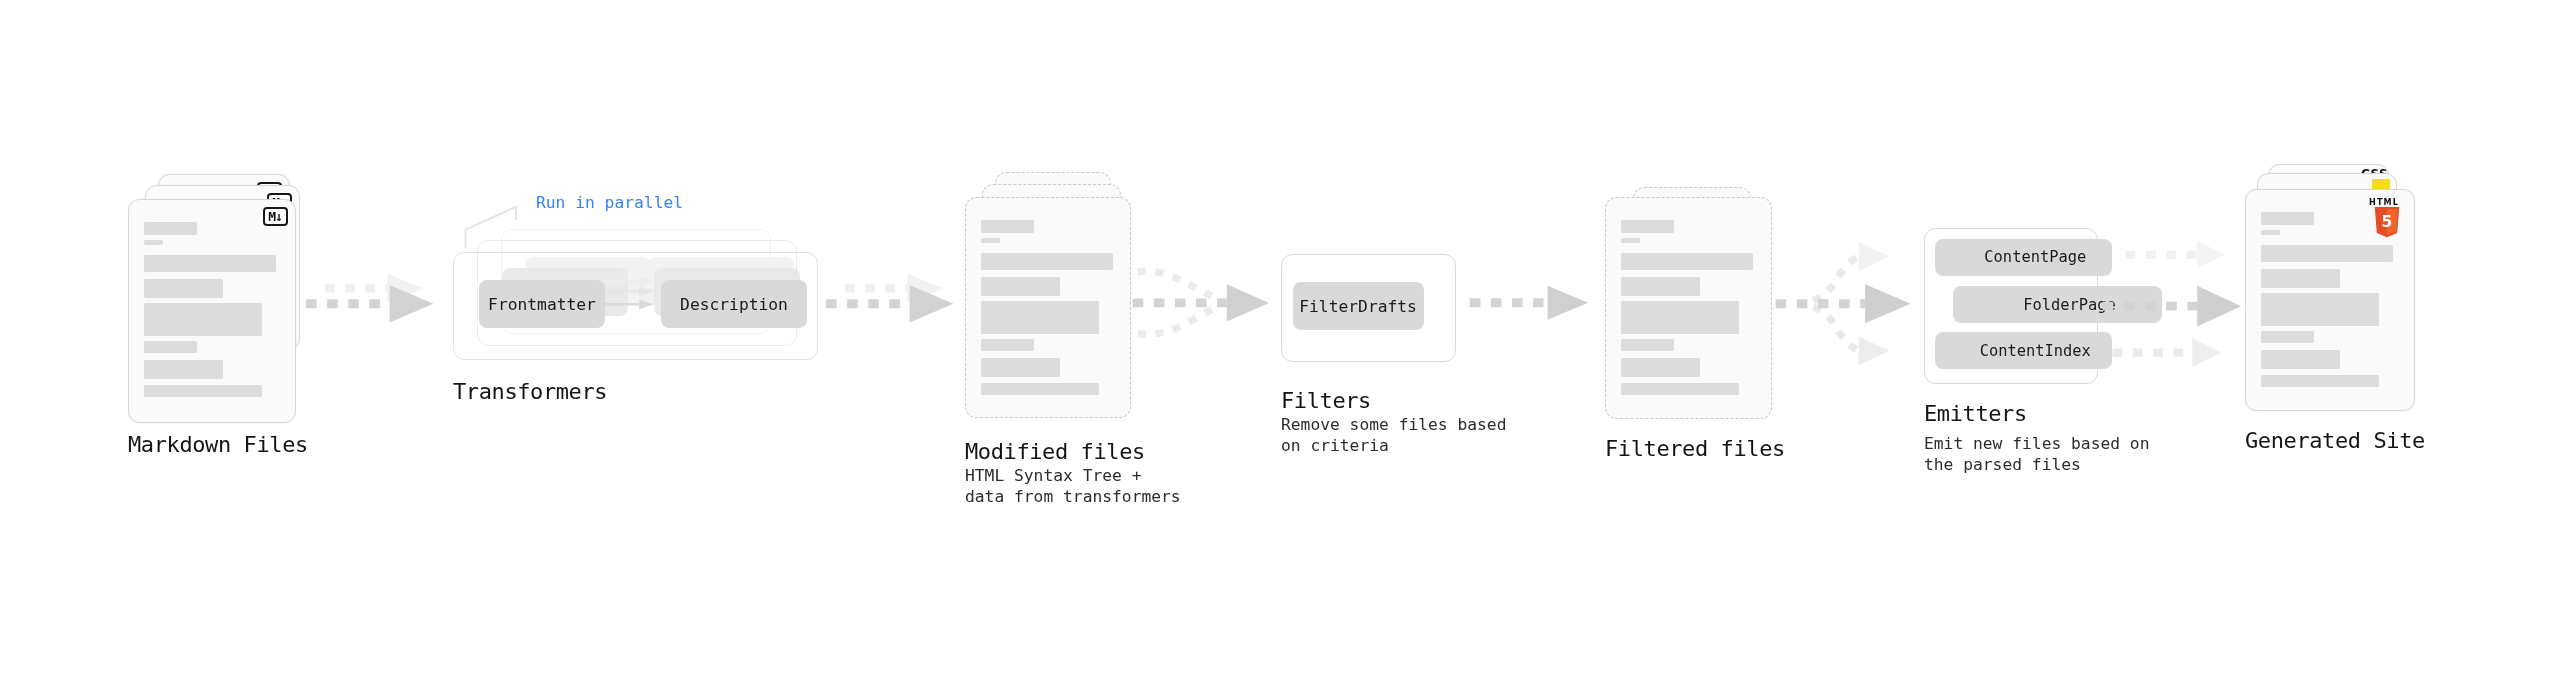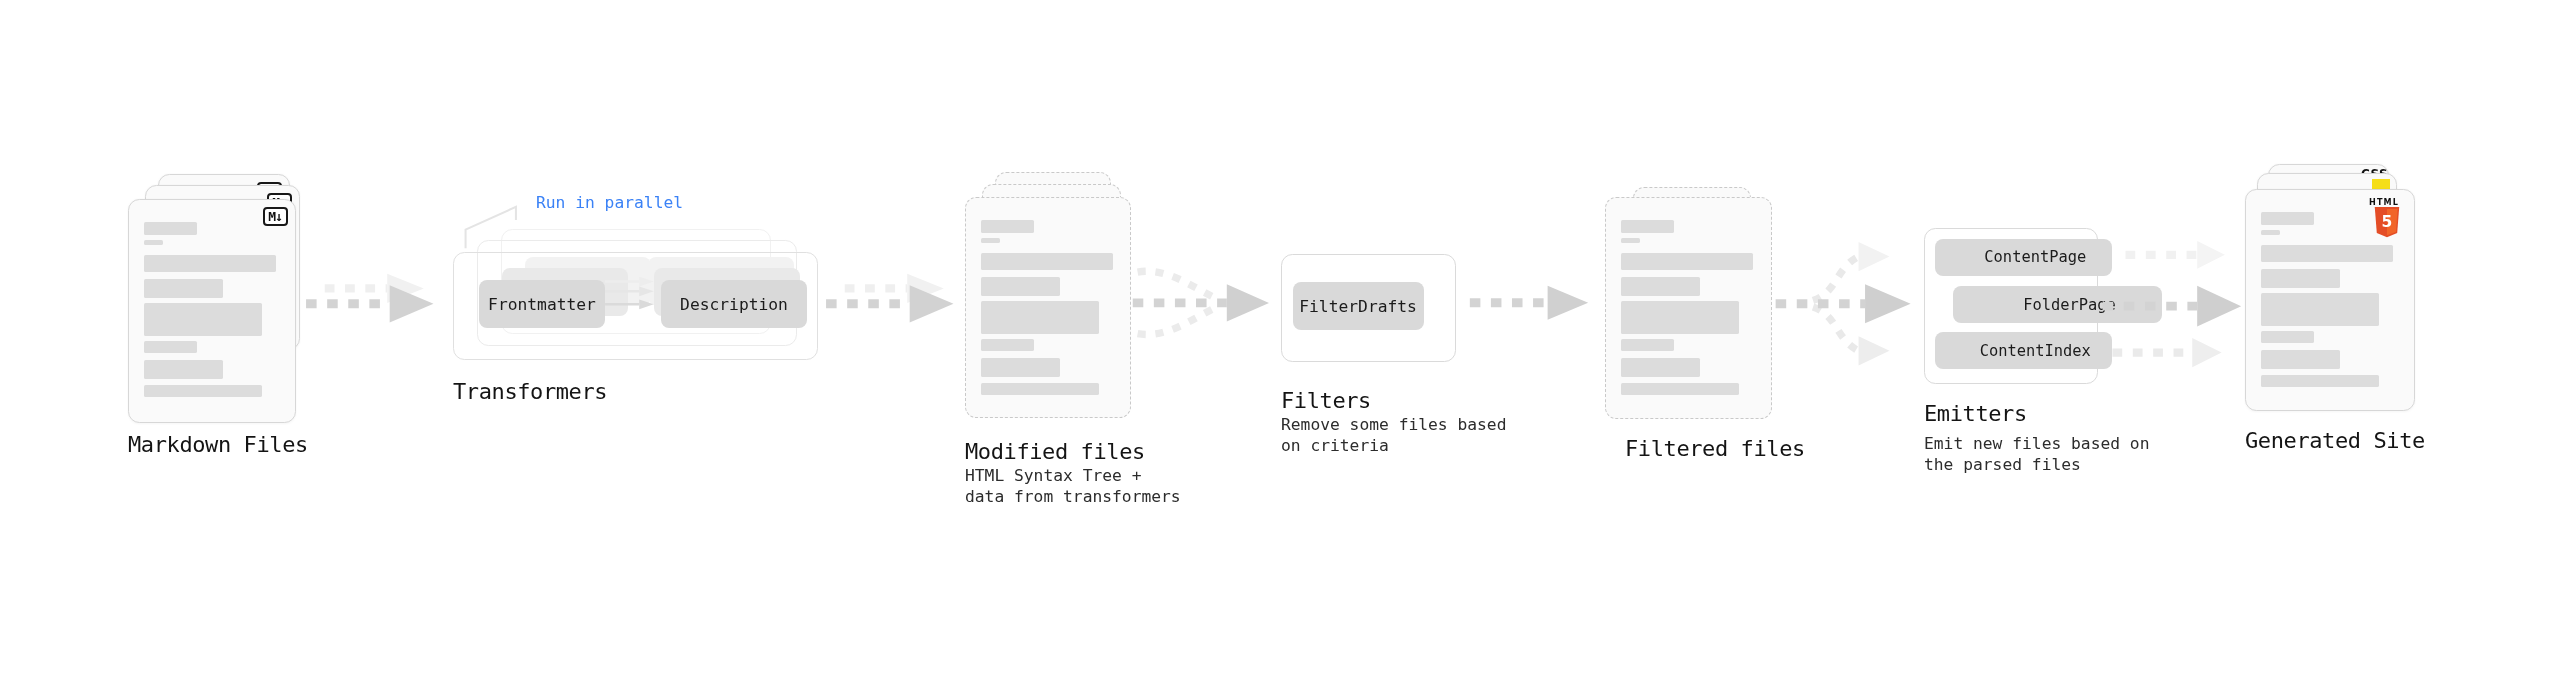--- a/index.html
+++ b/index.html
@@ -159,21 +159,21 @@
         <div class="bar" style="width: 53px; height: 13px; margin-top: 22px;"></div>
         <div class="bar" style="width: 18.7px; height: 4.9px; margin-top: 4.9px;"></div>
         <div class="bar" style="width: 132px; height: 17px; margin-top: 9.8px;"></div>
         <div class="bar" style="width: 79px; height: 18.7px; margin-top: 7.3px;"></div>
         <div class="bar" style="width: 118px; height: 32.5px; margin-top: 5.7px;"></div>
         <div class="bar" style="width: 53px; height: 12.2px; margin-top: 4.9px;"></div>
         <div class="bar" style="width: 79px; height: 18.7px; margin-top: 7.3px;"></div>
         <div class="bar" style="width: 118px; height: 12.2px; margin-top: 5.7px;"></div>
       </div>
   </div>
-  <div class="stage-label" style="left:1605px;top:436px;margin-left:20px;">Filtered files</div>
+  <div class="stage-label" style="left:1605px;top:436px;">Filtered files</div>
 
   <svg style="left:1774px;top:232px;" width="148" height="145" viewBox="0 0 182 178">
     <path d="M48,84 C78,74 76,44 104,30" stroke="#e9e9e9" stroke-width="9" stroke-dasharray="10 12" fill="none"></path>
     <polygon points="104,12 142,30 104,48" fill="#f2f2f2"></polygon>
     <path d="M48,92 C78,102 76,132 104,146" stroke="#e9e9e9" stroke-width="9" stroke-dasharray="10 12" fill="none"></path>
     <polygon points="104,128 142,146 104,164" fill="#ededed"></polygon>
     <path d="M2,88 H112" stroke="#d3d3d3" stroke-width="11" stroke-dasharray="13 13" fill="none"></path>
     <polygon points="112,64 168,88 112,112" fill="#cfcfcf"></polygon>
   </svg>
 

